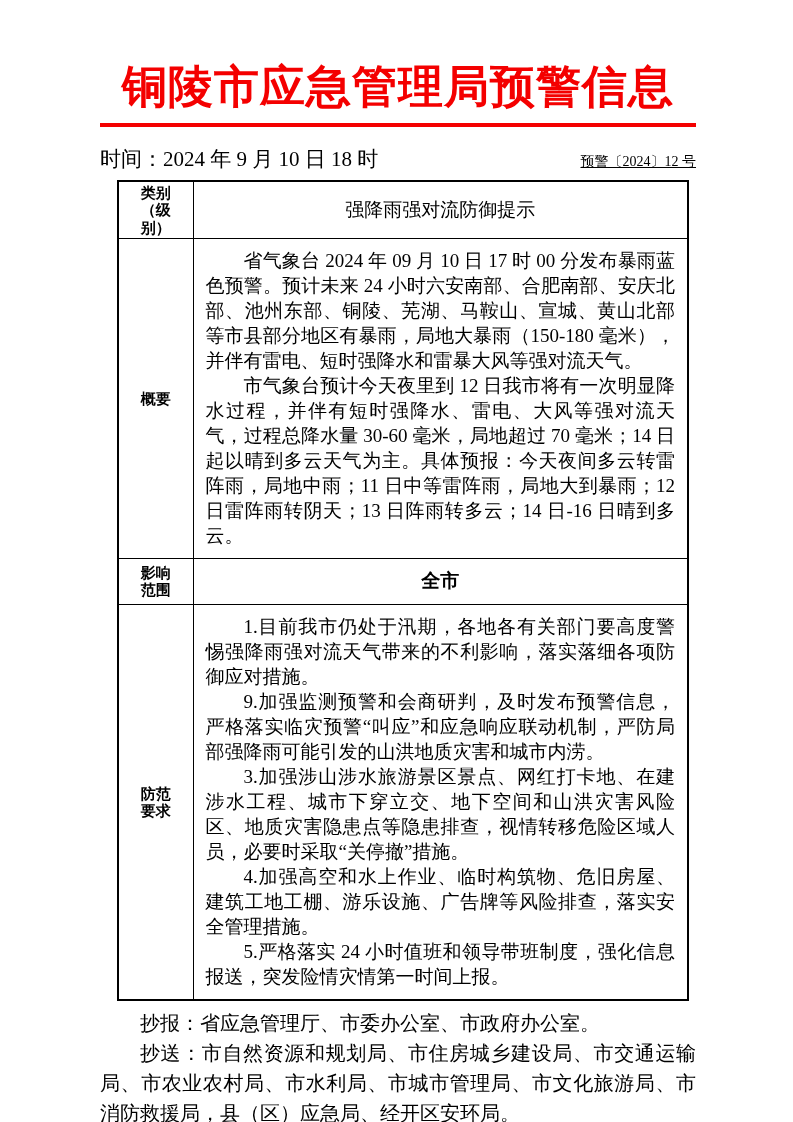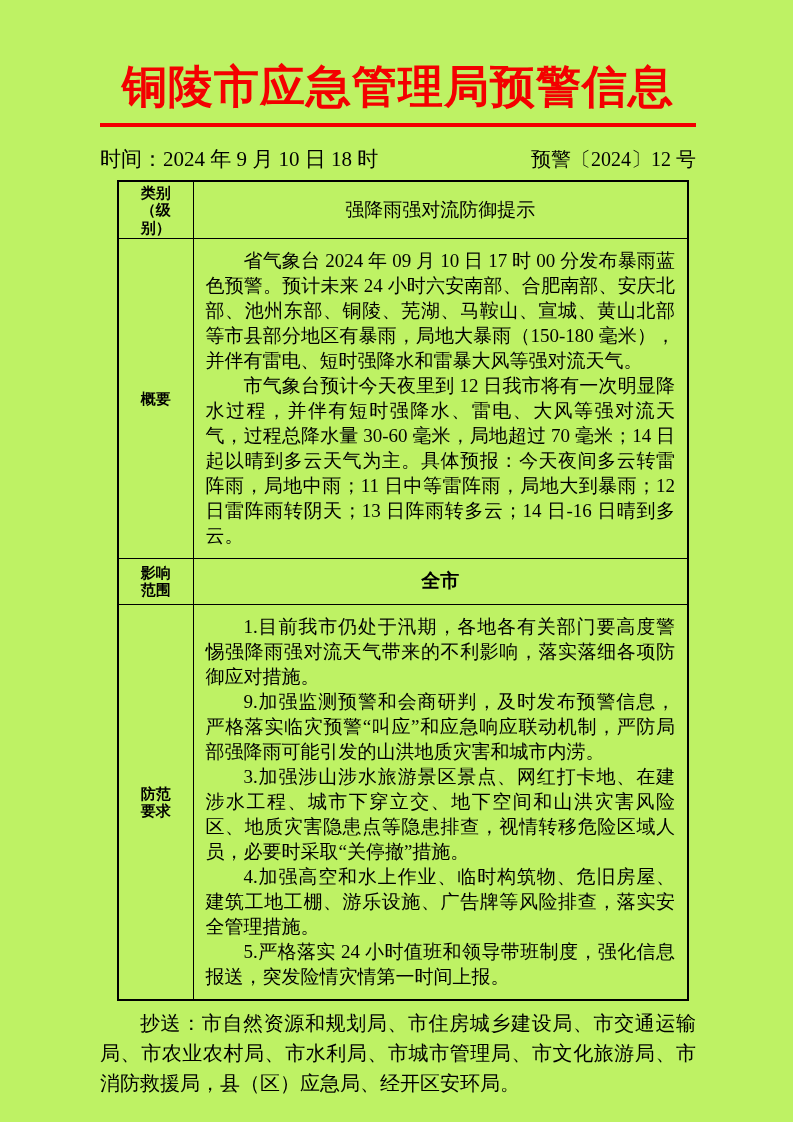--- a/index.html
+++ b/index.html
@@ -4,21 +4,21 @@
 <style>
   * { margin: 0; padding: 0; box-sizing: border-box; }
   html, body { background: #e9e9e9; }
   body { font-family: "Liberation Serif", "DejaVu Serif", serif; color: #000; }
 
   .sheet {
     position: relative;
     width: 793px;
     height: 1122px;
     margin: 0 auto;
-    background: #bef264;
+    background: #ffffff;
     overflow: hidden;
   }
 
   .content {
     position: absolute;
     left: 100px;
     top: 0;
     width: 596px;
   }
 
@@ -42,21 +42,21 @@
 
   .meta-row {
     margin-top: 20px;
     display: flex;
     justify-content: space-between;
     align-items: baseline;
     font-size: 21px;
     line-height: 1.2;
     gap: 32px;
   }
-  .meta-row .doc-no { font-size: 20px; }
+  .meta-row .doc-no { font-size: 14px; text-decoration: underline; }
 
   table.warning-table {
     margin: 8px auto 0 17px;
     width: 572px;
     border-collapse: collapse;
     border: 2.5px solid #000;
     table-layout: fixed;
   }
   table.warning-table td {
     border: 1.5px solid #000;
@@ -152,17 +152,18 @@
               <p class="body-para">3.加强涉山涉水旅游景区景点、网红打卡地、在建涉水工程、城市下穿立交、地下空间和山洪灾害风险区、地质灾害隐患点等隐患排查，视情转移危险区域人员，必要时采取“关停撤”措施。</p>
               <p class="body-para">4.加强高空和水上作业、临时构筑物、危旧房屋、建筑工地工棚、游乐设施、广告牌等风险排查，落实安全管理措施。</p>
               <p class="body-para">5.严格落实 24 小时值班和领导带班制度，强化信息报送，突发险情灾情第一时间上报。</p>
             </div>
           </td>
         </tr>
       </tbody>
     </table>
 
     <div class="footer-block">
+      <p class="footer-para">抄报：省应急管理厅、市委办公室、市政府办公室。</p>
       <p class="footer-para">抄送：市自然资源和规划局、市住房城乡建设局、市交通运输局、市农业农村局、市水利局、市城市管理局、市文化旅游局、市消防救援局，县（区）应急局、经开区安环局。</p>
     </div>
 
   </div>
 </div>
 
 </body></html>

